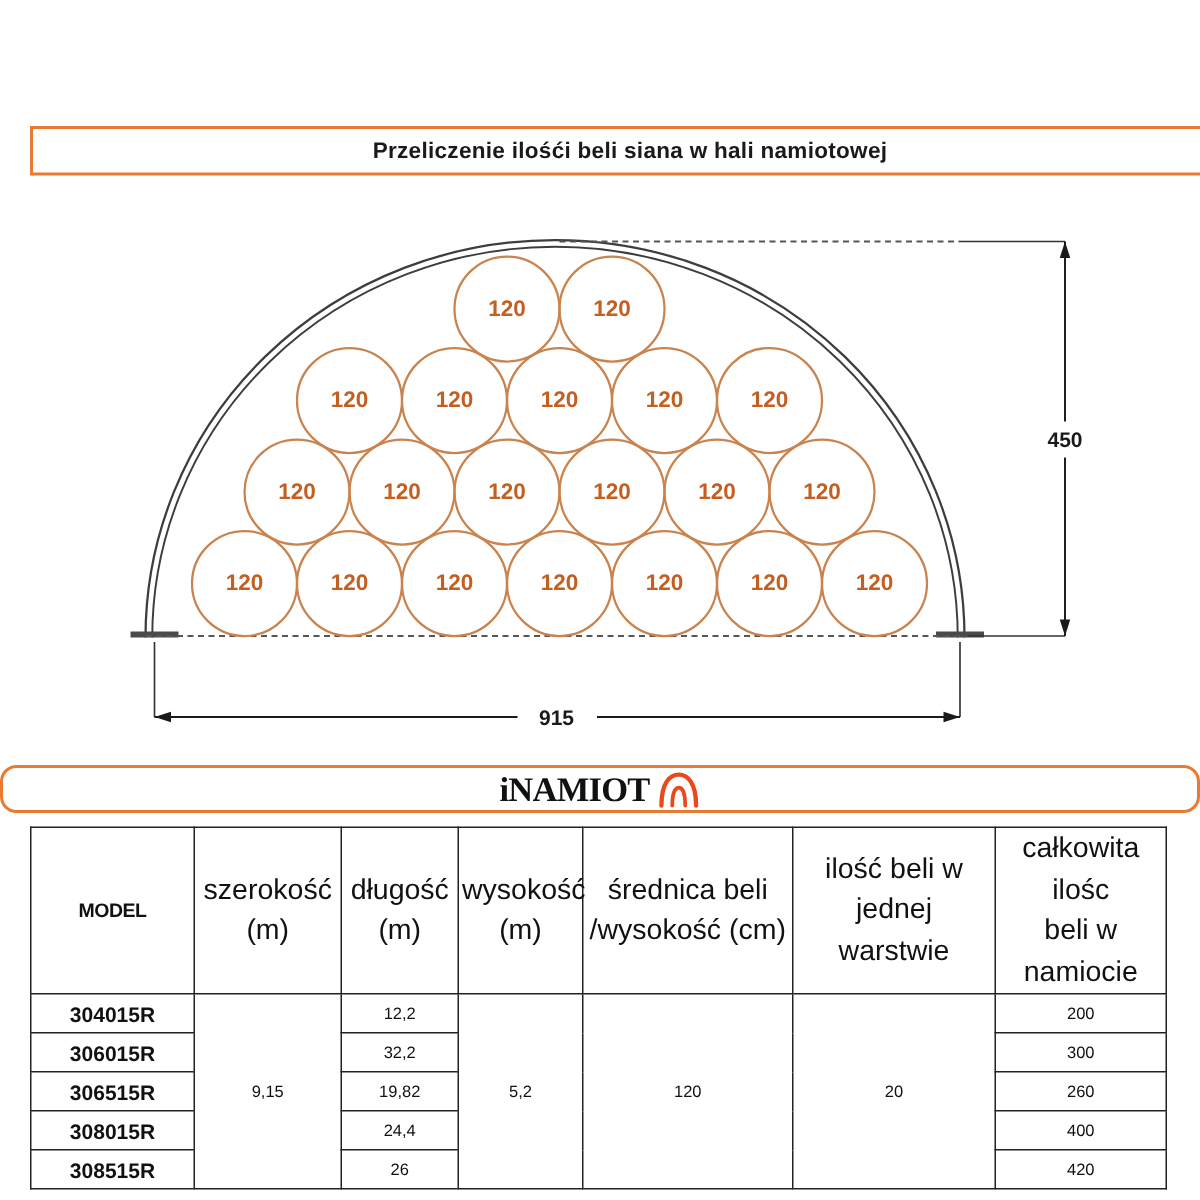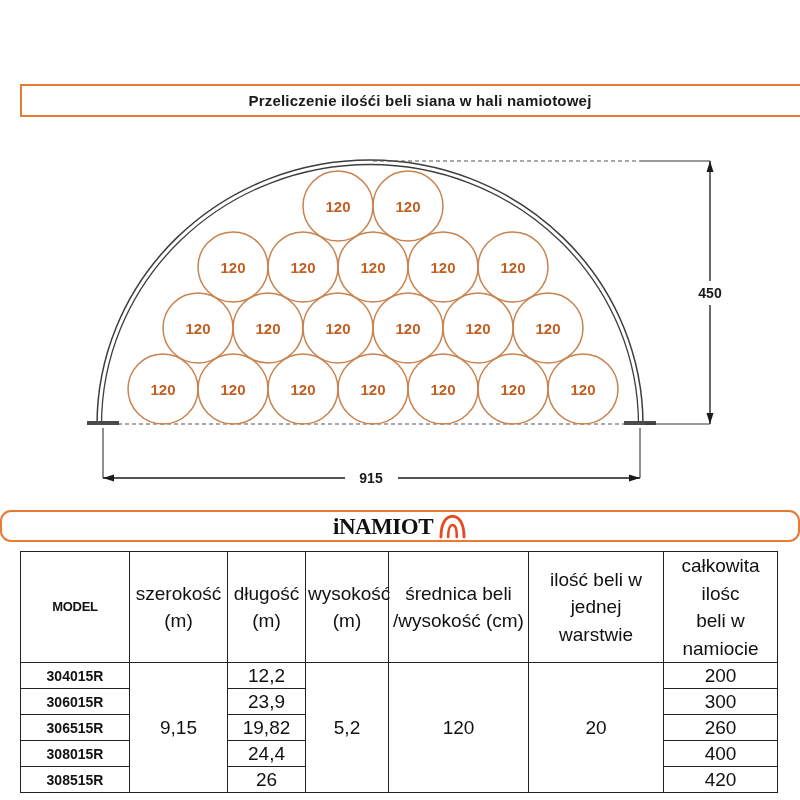--- a/index.html
+++ b/index.html
@@ -18,21 +18,21 @@
   .logo-icon{display:block;}
 
   .diagram-svg{position:absolute;left:0;top:0;}
 
   .spec-table{position:absolute;left:20px;top:551px;width:757px;
               border-collapse:collapse;table-layout:fixed;}
   .spec-table th,.spec-table td{border:1.6px solid #222;text-align:center;
               vertical-align:middle;padding:0 2px;background:#fff;color:#111;}
   .spec-table th{height:44px;font-weight:normal;font-size:19px;line-height:1.45;}
   .spec-table th.h-model{font-weight:bold;font-size:13px;letter-spacing:-0.3px;}
-  .spec-table td{height:25px;font-size:19px;}
+  .spec-table td{height:25px;font-size:11px;}
   .spec-table td.c-model{font-weight:bold;font-size:14px;}
 </style>
 </head>
 <body>
 
 <div class="page">
 
   <div class="band band-title">
     <span class="page-title">Przeliczenie ilośći beli siana w hali namiotowej</span>
   </div>
@@ -163,21 +163,21 @@
           <td class="c-model">304015R</td>
           <td rowspan="5">9,15</td>
           <td>12,2</td>
           <td rowspan="5">5,2</td>
           <td rowspan="5">120</td>
           <td rowspan="5">20</td>
           <td>200</td>
         </tr>
         <tr>
           <td class="c-model">306015R</td>
-          <td>23,9</td>
+          <td>32,2</td>
           <td>300</td>
         </tr>
         <tr>
           <td class="c-model">306515R</td>
           <td>19,82</td>
           <td>260</td>
         </tr>
         <tr>
           <td class="c-model">308015R</td>
           <td>24,4</td>

